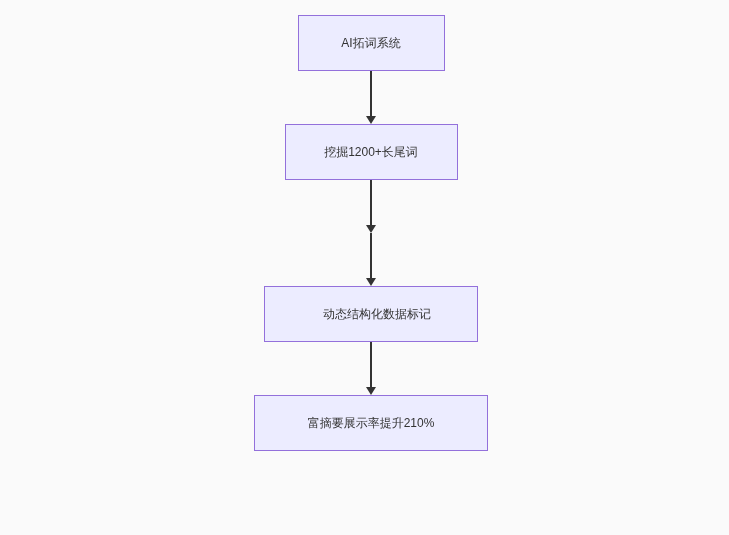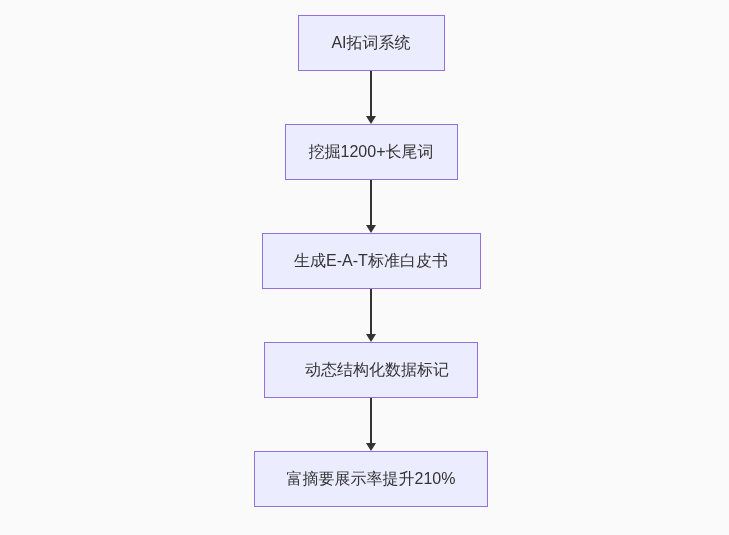--- a/index.html
+++ b/index.html
@@ -25,21 +25,21 @@
   }
   .node {
     box-sizing: border-box;
     height: 56px;
     background: #ECECFF;
     border: 1px solid #9370DB;
     display: flex;
     align-items: center;
     justify-content: center;
     color: #333333;
-    font-size: 16px;
+    font-size: 12px;
     line-height: 1;
     white-space: nowrap;
     flex: none;
   }
   .node-1 { width: 147px; }
   .node-2 { width: 173px; }
   .node-3 { width: 219px; }
   .node-4 { width: 214px; padding-left: 12px; }
   .node-5 { width: 234px; }
   .arrow {
@@ -80,23 +80,20 @@
 
   <div class="node node-2">
     <span>挖掘1200+长尾词</span>
   </div>
 
   <div class="arrow">
     <div class="arrow-line"></div>
     <div class="arrow-head"></div>
   </div>
 
-  <div class="node node-3">
-    <span>生成E-A-T标准白皮书</span>
-  </div>
 
   <div class="arrow">
     <div class="arrow-line"></div>
     <div class="arrow-head"></div>
   </div>
 
   <div class="node node-4">
     <span>动态结构化数据标记</span>
   </div>
 

